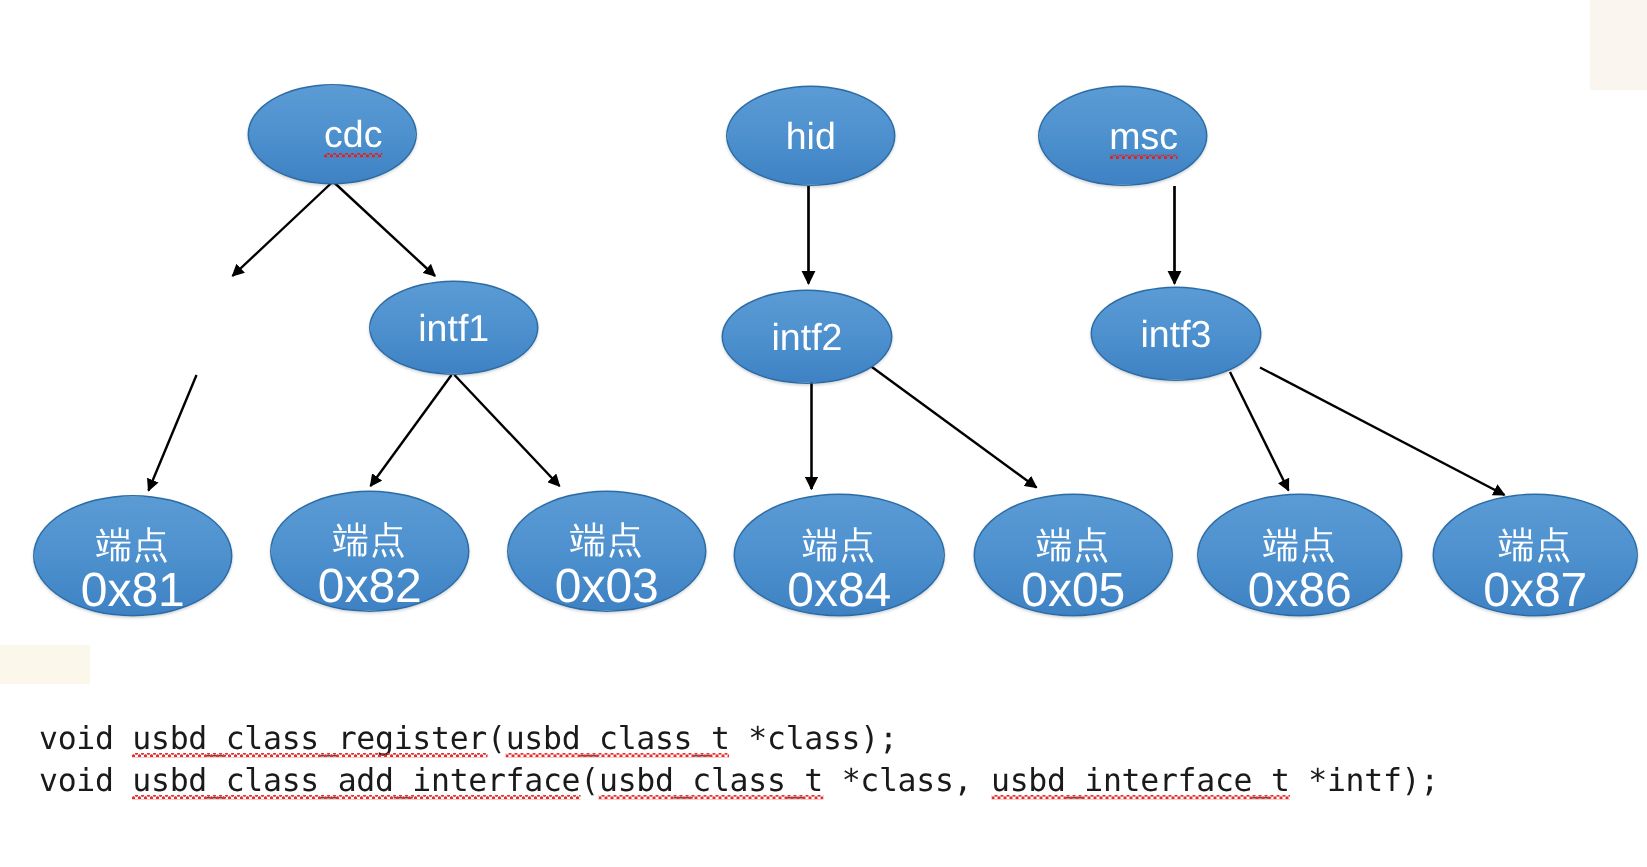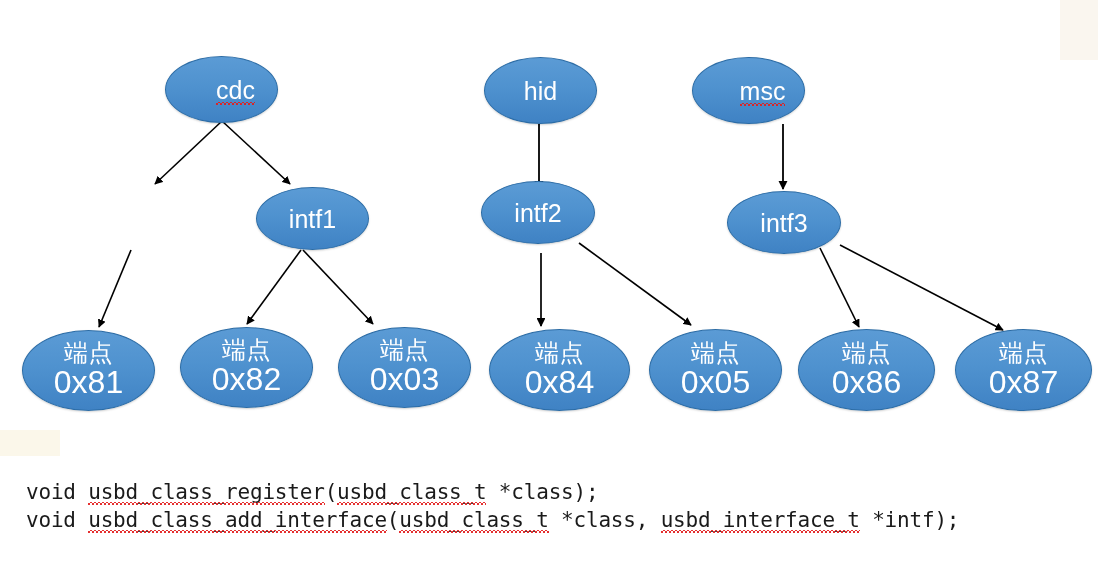--- a/index.html
+++ b/index.html
@@ -65,20 +65,21 @@
   }
 
   .node-class {
     font-size: 25px;
   }
   .node-intf {
     font-size: 25px;
   }
   .node-ep {
     font-size: 24px;
+    justify-content: flex-end;
   }
   .node-ep .lbl-cn {
     font-size: 24px;
     letter-spacing: 0.5px;
   }
   .node-ep .lbl-hex {
     font-size: 32px;
   }
 
   
@@ -179,25 +180,25 @@
 
   <div class="node node-class" style="left:484px; top:57px; width:113px; height:67px;">
     <span class="lbl">hid</span>
   </div>
 
   <div class="node node-class" style="left:692px; top:57px; width:113px; height:67px;">
     <span class="lbl misspell">msc</span>
   </div>
 
 
-  <div class="node node-intf" style="left:256px; top:187px; width:113px; height:63px;">
+  <div class="node node-intf" style="left:246px; top:187px; width:113px; height:63px;">
     <span class="lbl">intf1</span>
   </div>
 
-  <div class="node node-intf" style="left:481px; top:181px; width:114px; height:63px;text-align:right;">
+  <div class="node node-intf" style="left:481px; top:193px; width:114px; height:63px;text-align:right;">
     <span class="lbl">intf2</span>
   </div>
 
   <div class="node node-intf" style="left:727px; top:191px; width:114px; height:63px;">
     <span class="lbl">intf3</span>
   </div>
 
   <div class="node node-ep" style="left:22px; top:330px; width:133px; height:81px;">
     <span class="lbl lbl-cn">端点</span>
     <span class="lbl lbl-hex">0x81</span>

